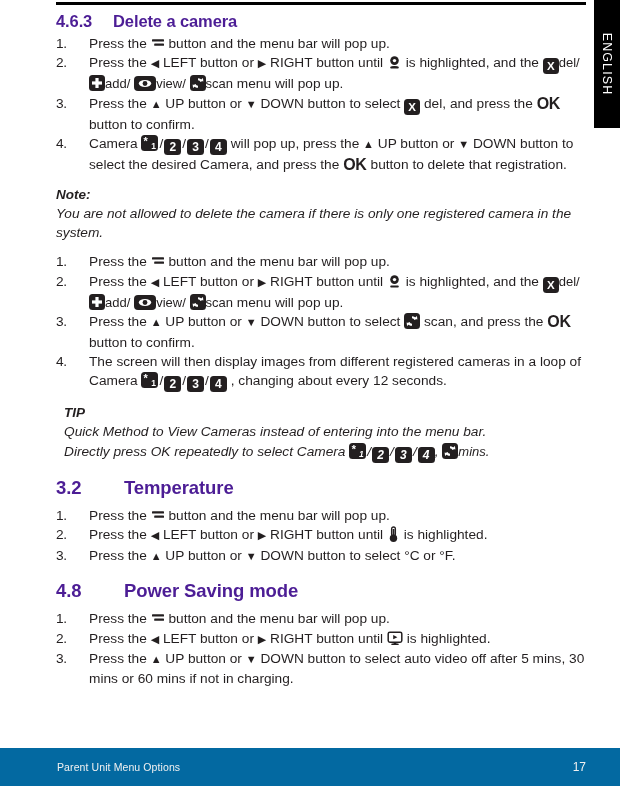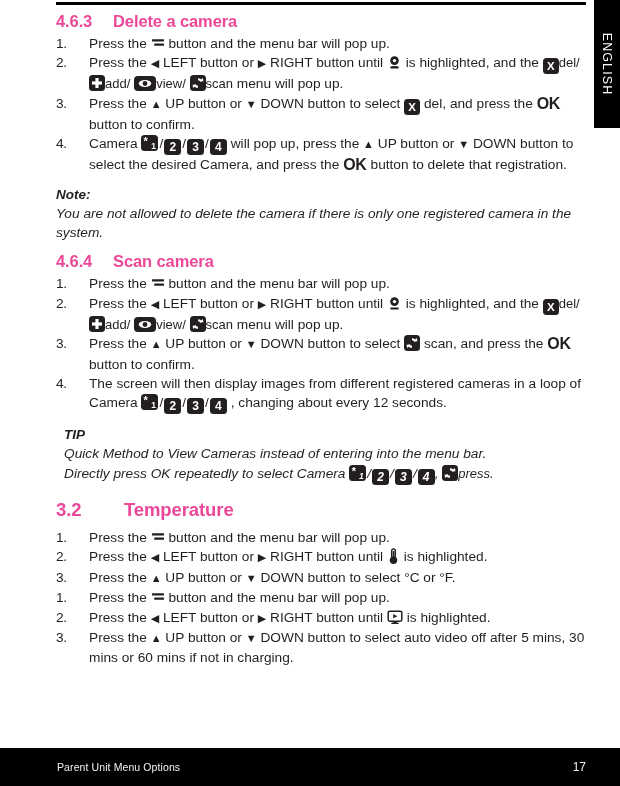--- a/index.html
+++ b/index.html
@@ -58,21 +58,21 @@
     left: 56px;
     top: 12px;
     width: 532px;
   }
 
   h2.sec-head {
     font-size: 16.5px;
     font-weight: 700;
     margin: 0 0 3px 0;
     letter-spacing: -0.1px;
-    color: #ec4899;
+    color: #4c1d95;
     display: flex;
   }
   h2.sec-head .num { width: 57px; flex: 0 0 57px; }
   h2.sec-head.big { font-size: 18.5px; margin-top: 14px; margin-bottom: 7px; }
   h2.sec-head.big .num { width: 68px; flex: 0 0 68px; }
 
   ol.steps {
     list-style: none;
     margin: 0;
     padding: 0;
@@ -178,21 +178,21 @@
 
   .lbl-word { font-size: 13px; }
 
   
   #footer {
     position: absolute;
     left: 0;
     bottom: 0;
     width: 620px;
     height: 38px;
-    background: #000000;
+    background: #0369a1;
   }
   #footer .f-left {
     position: absolute;
     left: 57px;
     top: 50%;
     transform: translateY(-50%);
     color: #f1f1f1;
     font-size: 10.5px;
     letter-spacing: 0.1px;
   }
@@ -264,24 +264,20 @@
       </li>
     </ol>
 
     <div class="note-block">
       <p class="note-title">Note:</p>
       <p class="note-text">You are not allowed to delete the camera if there is only one registered camera in the system.</p>
     </div>
 
     <div class="spacer-10"></div>
 
-    <h2 class="sec-head">
-      <span class="num">4.6.4</span>
-      <span>Scan camera</span>
-    </h2>
 
     <ol class="steps">
       <li>
         <span class="marker">1.</span>
         <span class="body"><span>Press the </span><span class="ic menu-ic"><svg width="14" height="14" viewBox="0 0 14 14">
                 <rect x="1" y="3.2" width="12" height="2.4" rx="0.6" fill="#231f20"></rect>
                 <rect x="3.2" y="7.4" width="9.8" height="2.4" rx="0.6" fill="#231f20"></rect>
               </svg></span><span> button and the menu bar will pop up.</span></span>
       </li>
 
@@ -322,21 +318,21 @@
     </ol>
 
     <div class="tip-block">
       <p class="note-title">TIP</p>
       <p class="note-text">Quick Method to View Cameras instead of entering into the menu bar.</p>
       <p class="note-text"><span>Directly press OK repeatedly to select Camera </span><span class="badge cam cam1"><span class="star">*</span><span class="one">1</span></span><span class="slash">/</span><span class="badge cam"><span class="lbl">2</span></span><span class="slash">/</span><span class="badge cam"><span class="lbl">3</span></span><span class="slash">/</span><span class="badge cam"><span class="lbl">4</span></span><span>,  </span><span class="badge sq"><svg width="16" height="16" viewBox="0 0 16 16">
               <path d="M8 3.2 a4.8 4.8 0 0 1 4.4 2.9 l-1.9 0.8 A2.8 2.8 0 0 0 8 5.2 z" fill="#ffffff"></path>
               <path d="M8 12.8 a4.8 4.8 0 0 1 -4.4 -2.9 l1.9 -0.8 A2.8 2.8 0 0 0 8 10.8 z" fill="#ffffff"></path>
               <path d="M12.9 3.0 l0.5 3.5 l-3.4 -1.0 z" fill="#ffffff"></path>
               <path d="M3.1 13.0 l-0.5 -3.5 l3.4 1.0 z" fill="#ffffff"></path>
-            </svg></span><span class="lbl-word">press.</span></p>
+            </svg></span><span class="lbl-word">mins.</span></p>
     </div>
 
     <h2 class="sec-head big">
       <span class="num">3.2</span>
       <span>Temperature</span>
     </h2>
 
     <ol class="steps">
       <li>
         <span class="marker">1.</span>
@@ -352,20 +348,24 @@
                 <circle cx="6.5" cy="12.3" r="3.7" fill="#231f20"></circle>
                 <rect x="5.6" y="3" width="1.9" height="8" fill="#231f20"></rect>
               </svg></span><span> is highlighted.</span></span>
       </li>
       <li>
         <span class="marker">3.</span>
         <span class="body"><span>Press the </span><span class="arrow">▲</span><span> UP button or </span><span class="arrow">▼</span><span> DOWN button to select °C or °F.</span></span>
       </li>
     </ol>
 
+    <h2 class="sec-head big">
+      <span class="num">4.8</span>
+      <span>Power Saving mode</span>
+    </h2>
 
     <ol class="steps">
       <li>
         <span class="marker">1.</span>
         <span class="body"><span>Press the </span><span class="ic menu-ic"><svg width="14" height="14" viewBox="0 0 14 14">
                 <rect x="1" y="3.2" width="12" height="2.4" rx="0.6" fill="#231f20"></rect>
                 <rect x="3.2" y="7.4" width="9.8" height="2.4" rx="0.6" fill="#231f20"></rect>
               </svg></span><span> button and the menu bar will pop up.</span></span>
       </li>
       <li>

